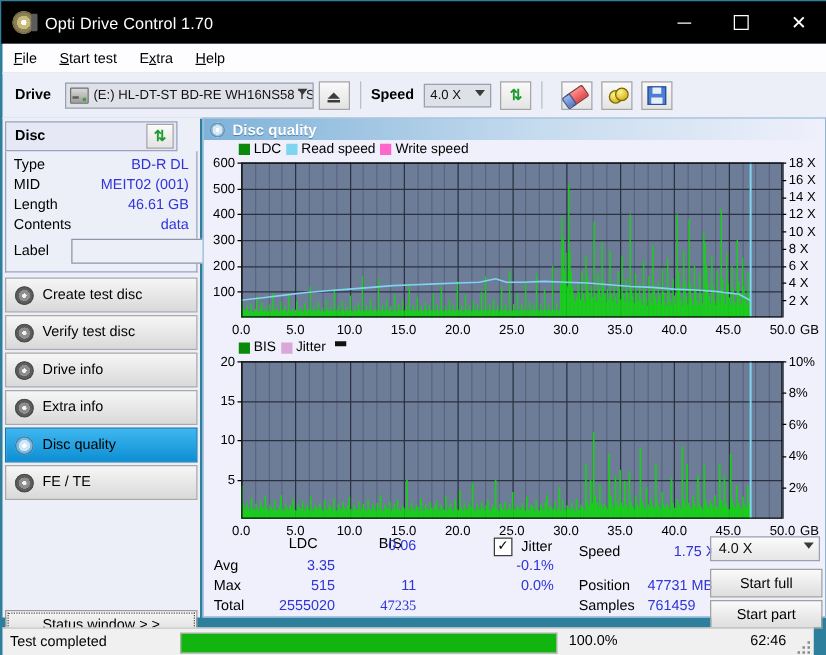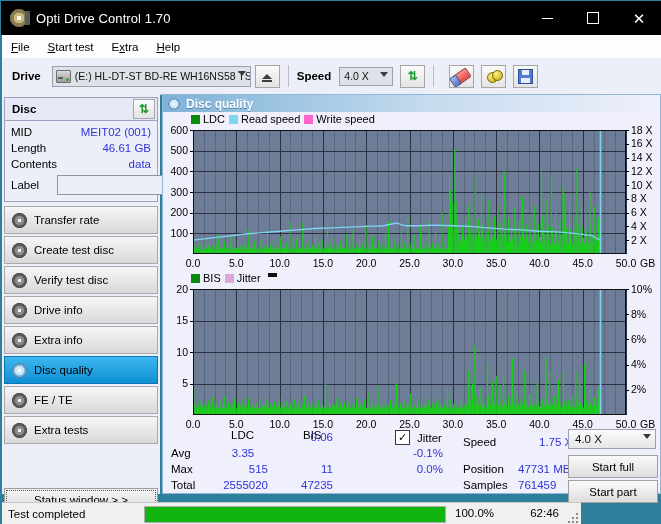--- a/index.html
+++ b/index.html
@@ -108,21 +108,21 @@
   .coins:before{left:0;top:2px;}
   .coins:after{left:5px;top:0;}
   .floppy{
     width:13px;height:13px;background:#4a7fd4;border:1px solid #2b4f92;position:relative;
   }
   .floppy:before{content:"";position:absolute;left:3px;top:0;width:7px;height:5px;background:#e9eef9;}
   .floppy:after{content:"";position:absolute;left:2px;bottom:0;width:9px;height:5px;background:#e9eef9;}
   
   .leftcol{position:absolute;left:1px;top:93px;width:158px;height:400px;background:#eceef8;}
   .disc-hdr{
-    margin:3px 2px 0 2px;height:22px;background:#e6e8f6;border:1px solid #9aa2c0;
+    margin:3px 18px 0 2px;height:22px;background:#e6e8f6;border:1px solid #9aa2c0;
     display:flex;align-items:center;position:relative;
   }
   .disc-hdr .t{font-weight:bold;font-size:11.5px;margin-left:7px;color:#000;}
   .disc-hdr .btn{
     position:absolute;right:2px;top:1px;width:20px;height:18px;
     background:linear-gradient(#fafafa,#e4e4e4);border:1px solid #a6a6a6;
     display:flex;align-items:center;justify-content:center;
   }
   .disc-box{
     margin:0 2px;background:#eceef8;border:1px solid #9aa2c0;border-top:none;
@@ -206,21 +206,21 @@
     background:linear-gradient(#fbfbfb,#e6e6e6);border:1px solid #9aa0b0;
     display:flex;align-items:center;padding-left:6px;box-sizing:border-box;font-size:11.5px;color:#111;
   }
   .actbtn{
     position:absolute;left:405px;width:88px;height:21px;
     background:linear-gradient(#fafafa,#dedede);border:1px solid #a1a1a1;
     display:flex;align-items:center;justify-content:center;font-size:11.5px;color:#000;
   }
   
   .statusbar{
-    position:absolute;left:1px;top:501px;width:579px;height:22px;
+    position:absolute;left:1px;top:501px;width:649px;height:22px;
     background:#f0f0f0;border-top:1px solid #c6c6c6;display:flex;align-items:center;
   }
   .sb-text{font-size:11.5px;margin-left:6px;color:#000;}
   .sb-prog{
     position:absolute;left:142px;top:3px;width:300px;height:15px;
     background:#fff;border:1px solid #adadad;
   }
   .sb-fill{height:100%;background:#12b510;}
   .sb-pct{position:absolute;left:453px;top:4px;font-size:11.5px;color:#000;}
   .sb-time{position:absolute;right:22px;top:4px;font-size:11.5px;color:#000;}
@@ -290,20 +290,24 @@
 
     <div class="disc-hdr">
       <div class="t">Disc</div>
       <div class="btn">
           <span class="refresh-ico">⇅</span>
         </div>
     </div>
 
     <div class="disc-box">
       <div class="drow">
+        <span class="dk">Type</span>
+        <span class="dv">BD-R DL</span>
+      </div>
+      <div class="drow">
         <span class="dk">MID</span>
         <span class="dv">MEIT02 (001)</span>
       </div>
       <div class="drow">
         <span class="dk">Length</span>
         <span class="dv">46.61 GB</span>
       </div>
       <div class="drow">
         <span class="dk">Contents</span>
         <span class="dv">data</span>
@@ -313,24 +317,20 @@
         <input class="labelinput" type="text" value="" style="">
         <div class="disc-btn">
             <span class="cd-ico"></span>
           </div>
       </div>
     </div>
 
     <div class="navlist">
       <div class="navbtn">
         <span class="nav-ico"></span>
-        <span>Transfer rate</span>
-      </div>
-      <div class="navbtn">
-        <span class="nav-ico"></span>
         <span>Create test disc</span>
       </div>
       <div class="navbtn">
         <span class="nav-ico"></span>
         <span>Verify test disc</span>
       </div>
       <div class="navbtn">
         <span class="nav-ico"></span>
         <span>Drive info</span>
       </div>
@@ -338,24 +338,20 @@
         <span class="nav-ico"></span>
         <span>Extra info</span>
       </div>
       <div class="navbtn sel">
         <span class="nav-ico"></span>
         <span>Disc quality</span>
       </div>
       <div class="navbtn">
         <span class="nav-ico"></span>
         <span>FE / TE</span>
-      </div>
-      <div class="navbtn">
-        <span class="nav-ico"></span>
-        <span>Extra tests</span>
       </div>
     </div>
   </div>
 
   <div class="statuswin">Status window &gt; &gt;</div>
 
   <div class="rightcol">
     <div class="dq-title">
       <span class="ico"></span>
       <span class="t">Disc quality</span>
@@ -1283,27 +1279,27 @@
     </div>
 
     <div class="stats">
       <span class="lbl k" style="left:68px;top:2px;">LDC</span>
       <span class="lbl k" style="left:140px;top:2px;">BIS</span>
 
       <span class="lbl k" style="left:8px;top:20px;">Avg</span>
       <span class="lbl k" style="left:8px;top:36px;">Max</span>
       <span class="lbl k" style="left:8px;top:52px;">Total</span>
 
-      <span class="lbl v" style="left:55px;top:20px;width:50px;text-align:center;">3.35</span>
+      <span class="lbl v" style="left:55px;top:20px;width:50px;text-align:right;">3.35</span>
       <span class="lbl v" style="left:55px;top:36px;width:50px;text-align:right;">515</span>
       <span class="lbl v" style="left:55px;top:52px;width:50px;text-align:right;">2555020</span>
 
       <span class="lbl v" style="left:127px;top:4px;width:43px;text-align:right;">0.06</span>
       <span class="lbl v" style="left:127px;top:36px;width:43px;text-align:right;">11</span>
-      <span class="lbl v" style="left:127px;top:52px;width:43px;text-align:right;">47235</span>
+      <span class="lbl v" style="left:127px;top:52px;width:43px;text-align:right;font-family:Liberation Serif, serif;">47235</span>
 
       <span class="chk" style="left:232px;top:3px;">✓</span>
       <span class="lbl k" style="left:254px;top:5px;">Jitter</span>
       <span class="lbl v" style="left:225px;top:20px;width:55px;text-align:right;">-0.1%</span>
       <span class="lbl v" style="left:225px;top:36px;width:55px;text-align:right;">0.0%</span>
 
       <span class="lbl k" style="left:300px;top:9px;">Speed</span>
       <span class="lbl k" style="left:300px;top:36px;">Position</span>
       <span class="lbl k" style="left:300px;top:52px;">Samples</span>
 

